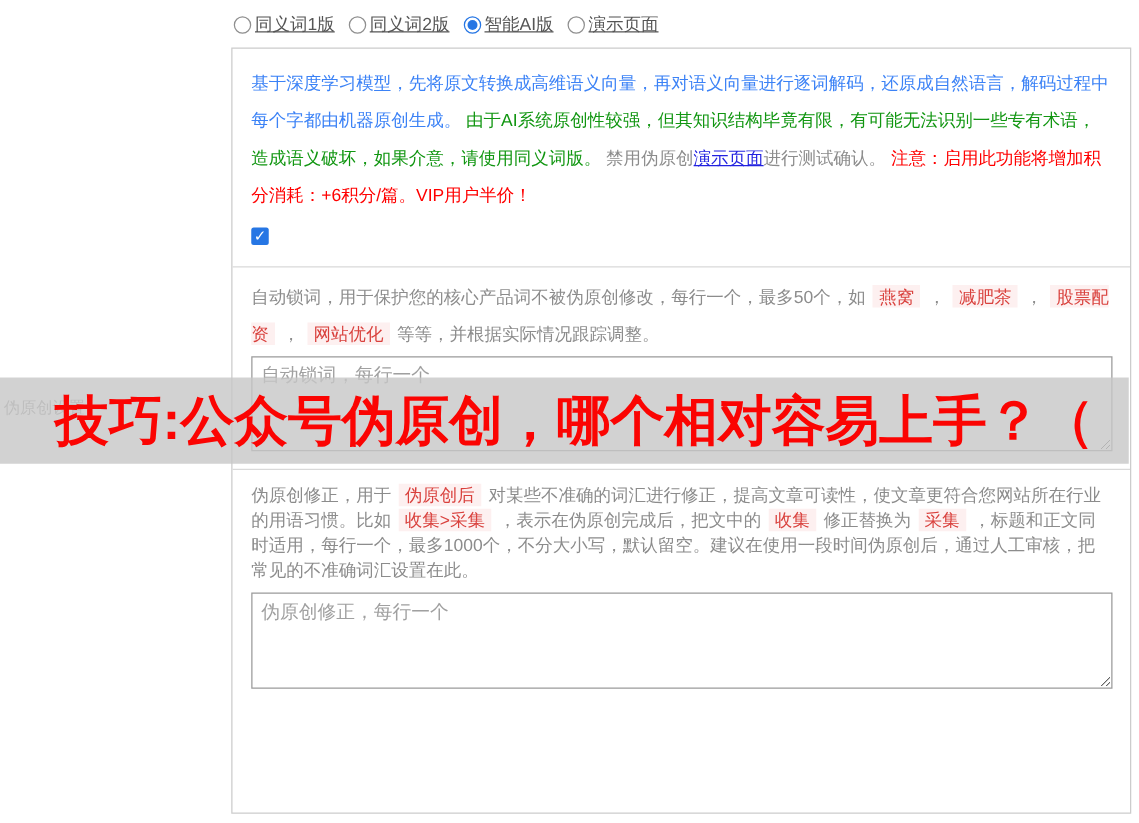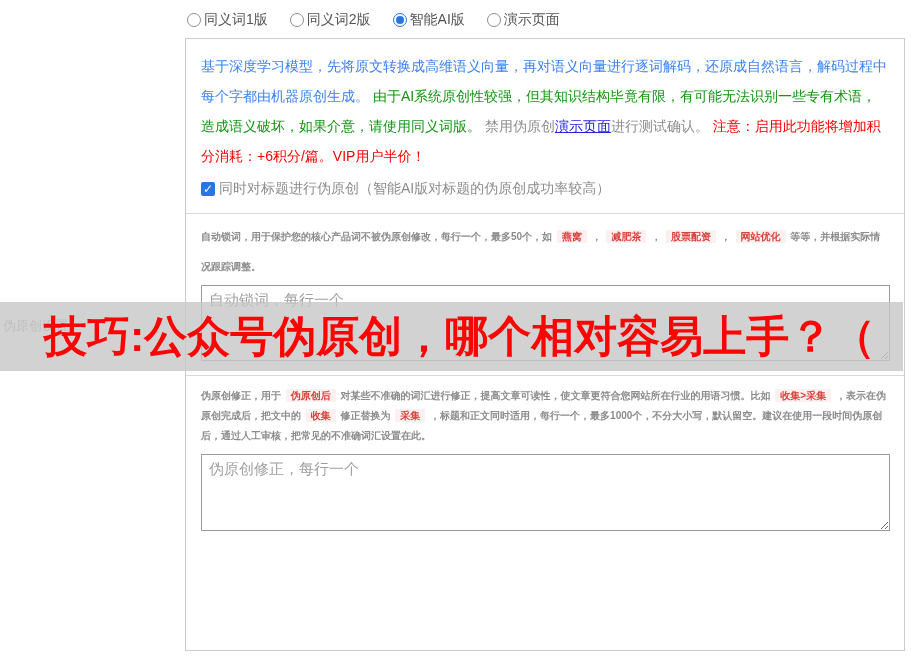--- a/index.html
+++ b/index.html
@@ -1,22 +1,22 @@
 <!DOCTYPE html>
 <html><head>
 <meta charset="utf-8">
 <style>
   * { margin:0; padding:0; box-sizing:border-box; }
   html,body { width:911px; height:658px; background:#fff; overflow:hidden;
     font-family:"Liberation Sans","DejaVu Sans",sans-serif; }
   .stage { position:relative; width:911px; height:658px; background:#fff; }
 
   
-  .mode-row { position:absolute; left:187px; top:11px; display:flex; gap:22px;
-    font-size:14px; color:#555; align-items:flex-start; }
+  .mode-row { position:absolute; left:187px; top:11px; display:flex; gap:11px;
+    font-size:14px; color:#555; align-items:flex-start;text-decoration:underline; }
   .radio-item { display:flex; align-items:center; white-space:nowrap; cursor:default; }
   .radio { display:inline-block; width:14px; height:14px; border:1px solid #8f8f8f;
     border-radius:50%; background:#fff; margin-right:3px; flex:0 0 auto; }
   .radio.checked { border-color:#2676e4; }
   .radio.checked::after { content:''; display:block; width:8px; height:8px;
     margin:2px; border-radius:50%; background:#2676e4; }
 
   
   .panel { position:absolute; left:185px; top:38px; width:720px; height:613px;
     background:#fff; border:1px solid #ccc; }
@@ -32,21 +32,21 @@
   .seg-link  { color:#2222e0; text-decoration:underline; cursor:pointer; }
   .seg-hl { color:#d9413d; background:#fdf0f0; padding:1px 5px; margin:0 2px; }
   .check-row { height:28px; display:flex; align-items:center; font-size:14px;
     color:#8c8c8c; margin-top:4px; }
   .checkbox { width:14px; height:14px; border-radius:2px; background:#2676e4;
     color:#fff; font-size:12px; line-height:14px; text-align:center;
     margin-right:4px; flex:0 0 auto; }
 
   .section2 { border-top:1px solid #d9d9d9; padding:8px 15px 14px 15px; }
   .section3 { border-top:1px solid #d9d9d9; padding:10px 15px 12px 15px; }
-  .para { font-size:10px; line-height:30px; color:#8c8c8c;font-weight:bold; }
+  .para { font-size:14px; line-height:30px; color:#8c8c8c; }
   .section3 .para { line-height:20px; }
   .lock-textarea, .fix-textarea { display:block; width:689px; border:1px solid #9a9a9a;
     background:#fff; resize:both; font-family:inherit; font-size:15px; color:#333;
     padding:5px 7px; outline:none; }
   .lock-textarea { height:76px; margin-top:3px; }
   .fix-textarea  { height:77px; margin-top:8px; }
   .lock-textarea::placeholder, .fix-textarea::placeholder { color:#a0a0a0; }
 
   
   .page-label { position:absolute; left:3px; top:317px; font-size:13px;
@@ -83,21 +83,20 @@
     </div>
 
   <div class="page-label">伪原创设置</div>
 
   <div class="panel">
 
     <div class="section1">
       <div class="desc"><span class="seg-muted">基于深度学习模型，先将原文转换成高维语义向量，再对语义向量进行逐词解码，还原成自然语言，解码过程中每个字都由机器原创生成。 </span><span class="seg-green">由于AI系统原创性较强，但其知识结构毕竟有限，有可能无法识别一些专有术语，造成语义破坏，如果介意，请使用同义词版。 </span><span class="seg-text">禁用伪原创</span><a class="seg-link">演示页面</a><span class="seg-text">进行测试确认。 </span><span class="seg-red">注意：启用此功能将增加积分消耗：+6积分/篇。VIP用户半价！</span></div>
       <div class="check-row">
         <span class="checkbox">✓</span>
-        <span>同时对标题进行伪原创（智能AI版对标题的伪原创成功率较高）</span>
       </div>
     </div>
 
     <div class="section2">
       <div class="para"><span class="seg-text">自动锁词，用于保护您的核心产品词不被伪原创修改，每行一个，最多50个，如 </span><span class="seg-hl">燕窝</span><span class="seg-text"> ， </span><span class="seg-hl">减肥茶</span><span class="seg-text"> ， </span><span class="seg-hl">股票配资</span><span class="seg-text"> ， </span><span class="seg-hl">网站优化</span><span class="seg-text"> 等等，并根据实际情况跟踪调整。</span></div>
       <textarea class="lock-textarea" placeholder="自动锁词，每行一个" style=""></textarea>
     </div>
 
     <div class="section3">
       <div class="para"><span class="seg-text">伪原创修正，用于 </span><span class="seg-hl">伪原创后</span><span class="seg-text"> 对某些不准确的词汇进行修正，提高文章可读性，使文章更符合您网站所在行业的用语习惯。比如 </span><span class="seg-hl">收集&gt;采集</span><span class="seg-text"> ，表示在伪原创完成后，把文中的 </span><span class="seg-hl">收集</span><span class="seg-text"> 修正替换为 </span><span class="seg-hl">采集</span><span class="seg-text"> ，标题和正文同时适用，每行一个，最多1000个，不分大小写，默认留空。建议在使用一段时间伪原创后，通过人工审核，把常见的不准确词汇设置在此。</span></div>

